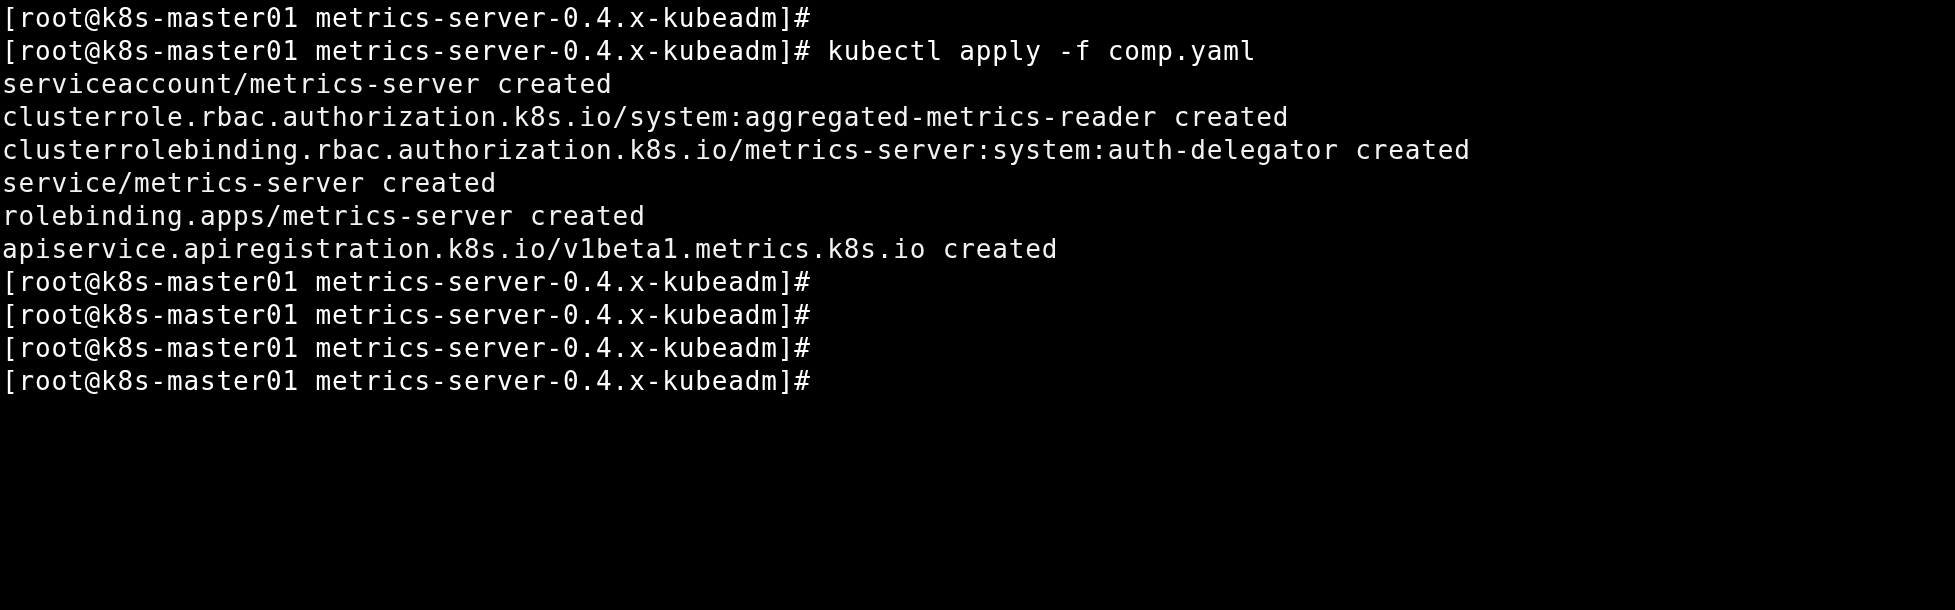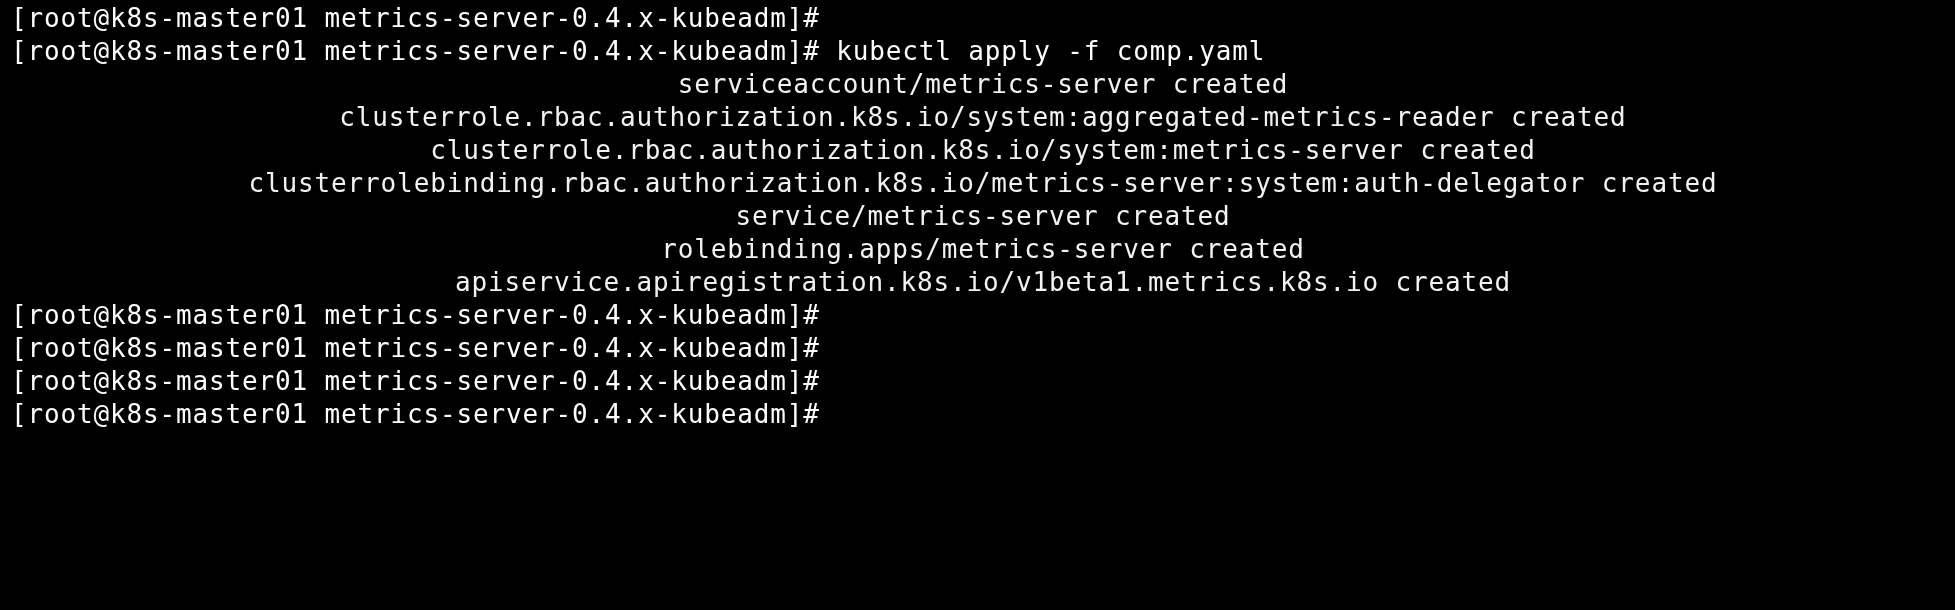--- a/index.html
+++ b/index.html
@@ -23,38 +23,37 @@
     width: 1955px;
   }
   .line {
     font-family: "DejaVu Sans Mono", "Liberation Mono", monospace;
     font-size: 26px;
     line-height: 33px;
     height: 33px;
     letter-spacing: 0.85px;
     color: #ffffff;
     white-space: pre;
-    padding-left: 11px;
+    padding-left: 2px;
     box-sizing: border-box;
     font-weight: 400;
     -webkit-font-smoothing: antialiased;
   }
   .line.prompt-line { color: #ffffff; }
-  .line.output-line { color: #f2f2f2; text-align: center; }
+  .line.output-line { color: #f2f2f2; }
 </style>
 </head>
 <body>
 
 <div id="terminal">
   <div id="screen">
       <div class="line prompt-line">[root@k8s-master01 metrics-server-0.4.x-kubeadm]# </div>
       <div class="line prompt-line">[root@k8s-master01 metrics-server-0.4.x-kubeadm]# kubectl apply -f comp.yaml</div>
       <div class="line output-line">serviceaccount/metrics-server created</div>
       <div class="line output-line">clusterrole.rbac.authorization.k8s.io/system:aggregated-metrics-reader created</div>
-      <div class="line output-line">clusterrole.rbac.authorization.k8s.io/system:metrics-server created</div>
       <div class="line output-line">clusterrolebinding.rbac.authorization.k8s.io/metrics-server:system:auth-delegator created</div>
       <div class="line output-line">service/metrics-server created</div>
       <div class="line output-line">rolebinding.apps/metrics-server created</div>
       <div class="line output-line">apiservice.apiregistration.k8s.io/v1beta1.metrics.k8s.io created</div>
       <div class="line prompt-line">[root@k8s-master01 metrics-server-0.4.x-kubeadm]# </div>
       <div class="line prompt-line">[root@k8s-master01 metrics-server-0.4.x-kubeadm]# </div>
       <div class="line prompt-line">[root@k8s-master01 metrics-server-0.4.x-kubeadm]# </div>
       <div class="line prompt-line">[root@k8s-master01 metrics-server-0.4.x-kubeadm]# </div>
     </div>
 

